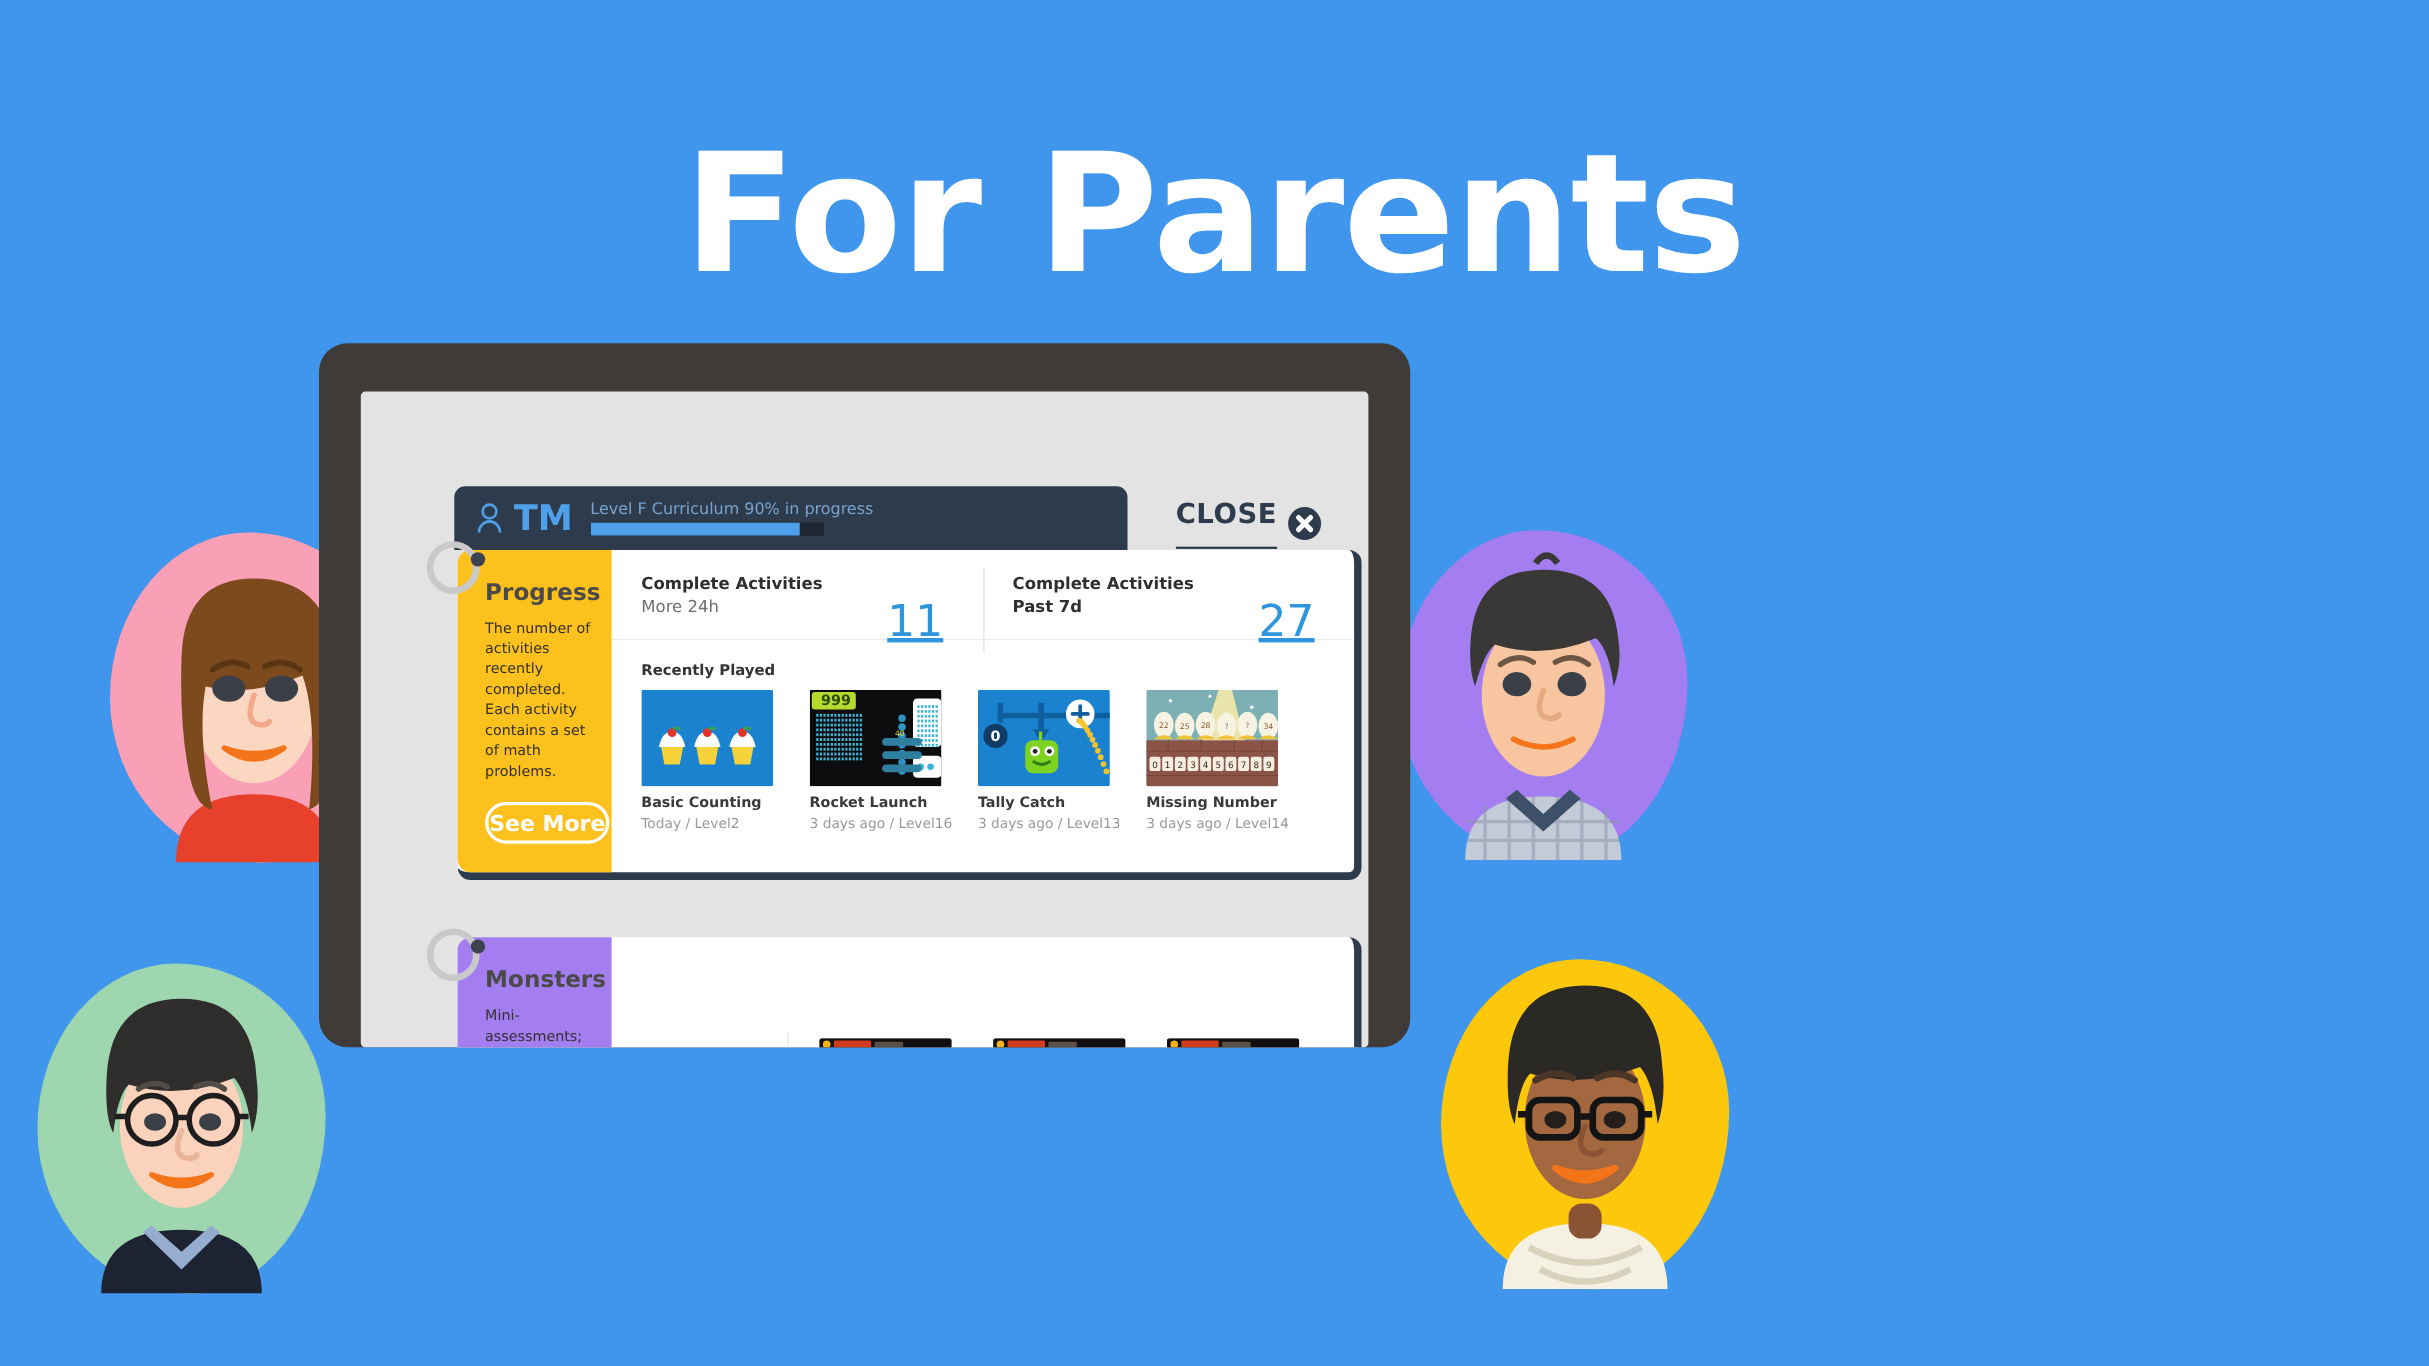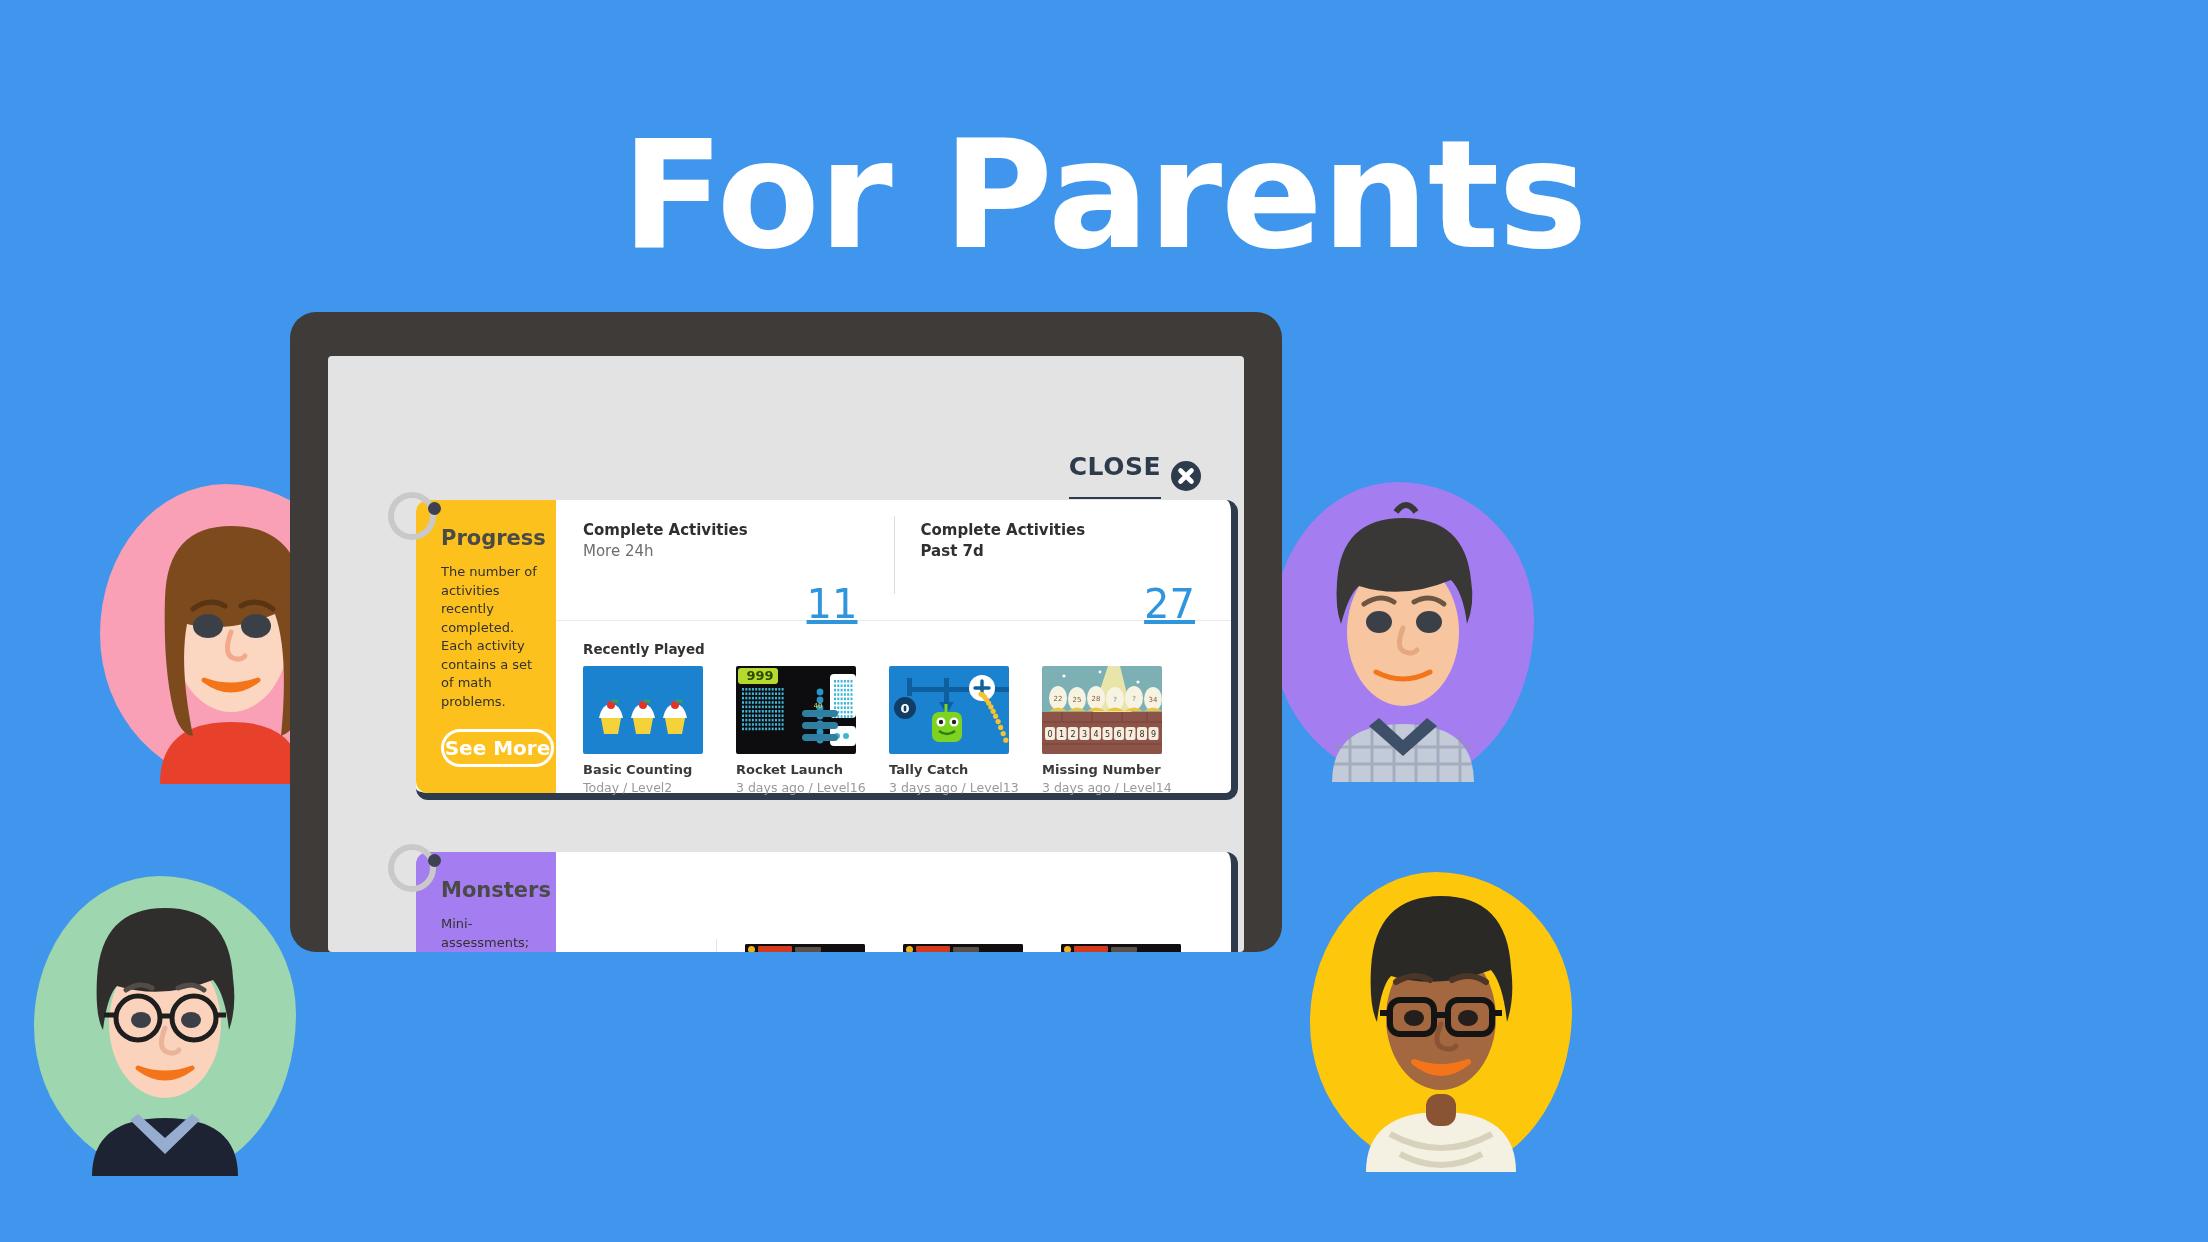--- a/index.html
+++ b/index.html
@@ -136,21 +136,21 @@
     border:3px solid #ffffff; border-radius:20px;
     color:#ffffff; font-size:20px; font-weight:700;
     display:flex; align-items:center; justify-content:center;
     cursor:pointer;
   }
 
   .panel-main{ flex:1; position:relative; }
 
   
   #stats-row{
-    display:flex; height:121px;
+    display:flex; height:82px;
     border-bottom:1px solid #e9e9e9;
     padding-top:20px;
   }
   .stat{ flex:1; position:relative; padding-left:27px; }
   .stat + .stat::before{
     content:""; position:absolute; left:0; top:-4px;
     width:1px; height:78px; background:#dddddd;
   }
   #stat-goal::before{
     background:none !important;
@@ -303,20 +303,33 @@
     <path d="M86 110 q18-11 34-2" stroke="#4b3526" stroke-width="6" fill="none" stroke-linecap="round"></path>
     <path d="M142 108 q18-9 34 2" stroke="#4b3526" stroke-width="6" fill="none" stroke-linecap="round"></path>
     <path d="M131 152 q-9 20 2 24 q9 3 13-2" stroke="#8a5434" stroke-width="5" fill="none" stroke-linecap="round"></path>
     <path d="M104 190 q27 22 54 0 q-27 10 -54 0z" fill="#fff" stroke="#f4741a" stroke-width="6" stroke-linejoin="round"></path>
   </svg>
 </div>
 
 <div id="tablet-frame">
   <div id="tablet-screen">
 
+    <div id="profile-header">
+      <svg id="person-icon" viewBox="0 0 24 28">
+        <circle cx="12" cy="8" r="6.2" fill="none" stroke="#4ea0ea" stroke-width="2.4"></circle>
+        <path d="M2.5 27 a9.5 10 0 0 1 19 0" fill="none" stroke="#4ea0ea" stroke-width="2.4"></path>
+      </svg>
+      <div id="profile-initials">TM</div>
+      <div id="curriculum-block">
+        <div id="curriculum-label">Level F Curriculum 90% in progress</div>
+        <div id="curriculum-progress-track">
+          <div id="curriculum-progress-fill" style="width: 90%;"></div>
+        </div>
+      </div>
+    </div>
 
     <div id="close-button">
       <span id="close-label">CLOSE</span>
       <svg id="close-icon" viewBox="0 0 32 32">
         <circle cx="16" cy="16" r="15" fill="#2d3b4d"></circle>
         <path d="M10.5 10.5 L21.5 21.5 M21.5 10.5 L10.5 21.5" stroke="#fff" stroke-width="4.6" stroke-linecap="round"></path>
       </svg>
     </div>
 
     <div class="panel" id="panel-progress">

